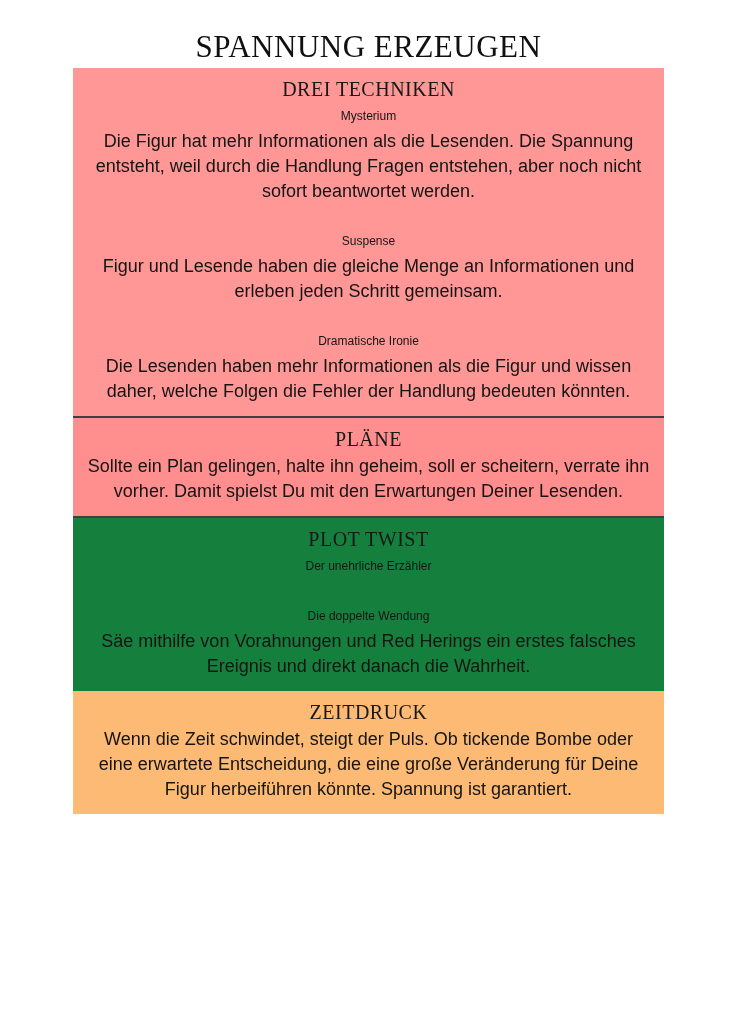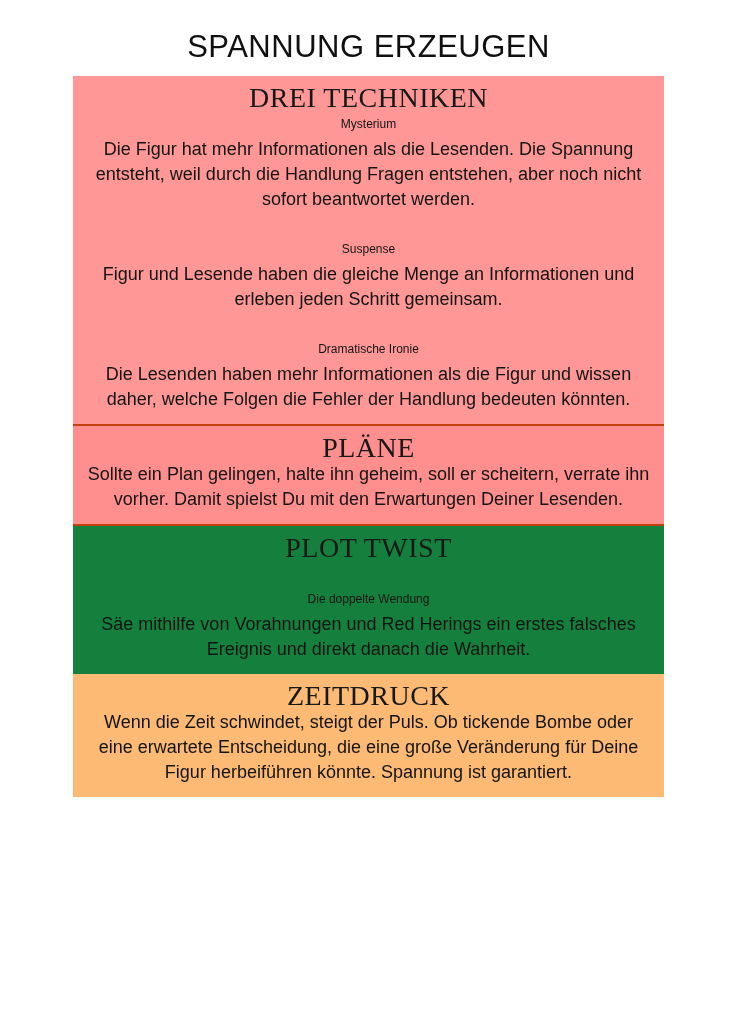--- a/index.html
+++ b/index.html
@@ -14,45 +14,45 @@
     color: #141414;
     overflow: hidden;
   }
   .page {
     width: 737px;
     height: 1023px;
     position: relative;
     background: #ffffff;
   }
   .doc-title {
-    font-family: Liberation Sans, sans-serif;
+    font-family: Liberation Serif, serif;
     font-weight: 400;
     font-size: 31px;
     line-height: 34px;
     letter-spacing: 0.5px;
     text-align: center;
     margin: 0;
     padding-top: 30px;
-    padding-bottom: 12px;
+    padding-bottom: 4px;
     color: #101010;
   }
   .section {
     width: 591px;
     margin: 0 auto;
     box-sizing: border-box;
     padding: 7px 13px 12px 13px;
     text-align: center;
   }
   .section.sep {
-    border-top: 2px solid #c2410c;
+    border-top: 2px solid #404040;
   }
   .section-heading {
     font-family: "Liberation Serif", serif;
     font-weight: 400;
-    font-size: 28px;
+    font-size: 20px;
     line-height: 29px;
     letter-spacing: 0.5px;
     margin: 0;
     color: #181818;
   }
   .group {
     margin: 0;
   }
   .group + .group {
     margin-top: 25px;
@@ -96,20 +96,21 @@
   <section class="section sep" style="background-color: rgb(255, 142, 142);">
     <h2 class="section-heading">PLÄNE</h2>
     <div class="group">
       <p class="body-text">Sollte ein Plan gelingen, halte ihn geheim, soll er scheitern, verrate ihn vorher. Damit spielst Du mit den Erwartungen Deiner Lesenden.</p>
     </div>
   </section>
 
   <section class="section sep" style="background-color: #15803d;">
     <h2 class="section-heading">PLOT TWIST</h2>
     <div class="group">
+      <h3 class="subheading">Der unehrliche Erzähler</h3>
     </div>
     <div class="group">
       <h3 class="subheading">Die doppelte Wendung</h3>
       <p class="body-text">Säe mithilfe von Vorahnungen und Red Herings ein erstes falsches Ereignis und direkt danach die Wahrheit.</p>
     </div>
   </section>
 
   <section class="section" style="background-color: #fdba74;">
     <h2 class="section-heading">ZEITDRUCK</h2>
     <div class="group">

